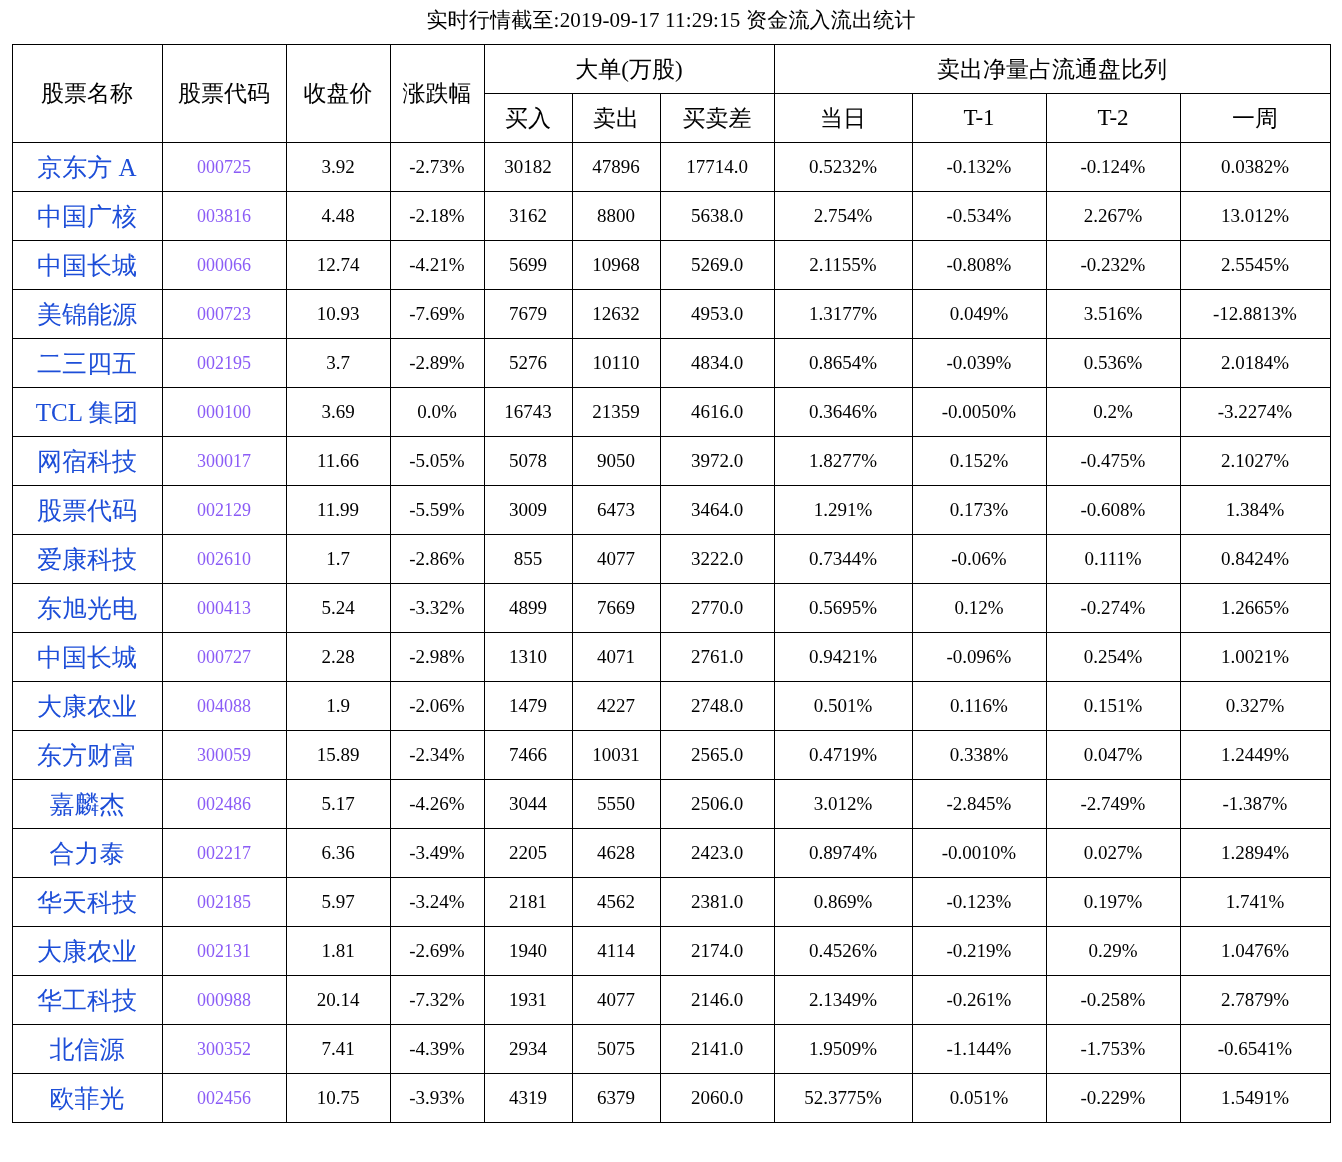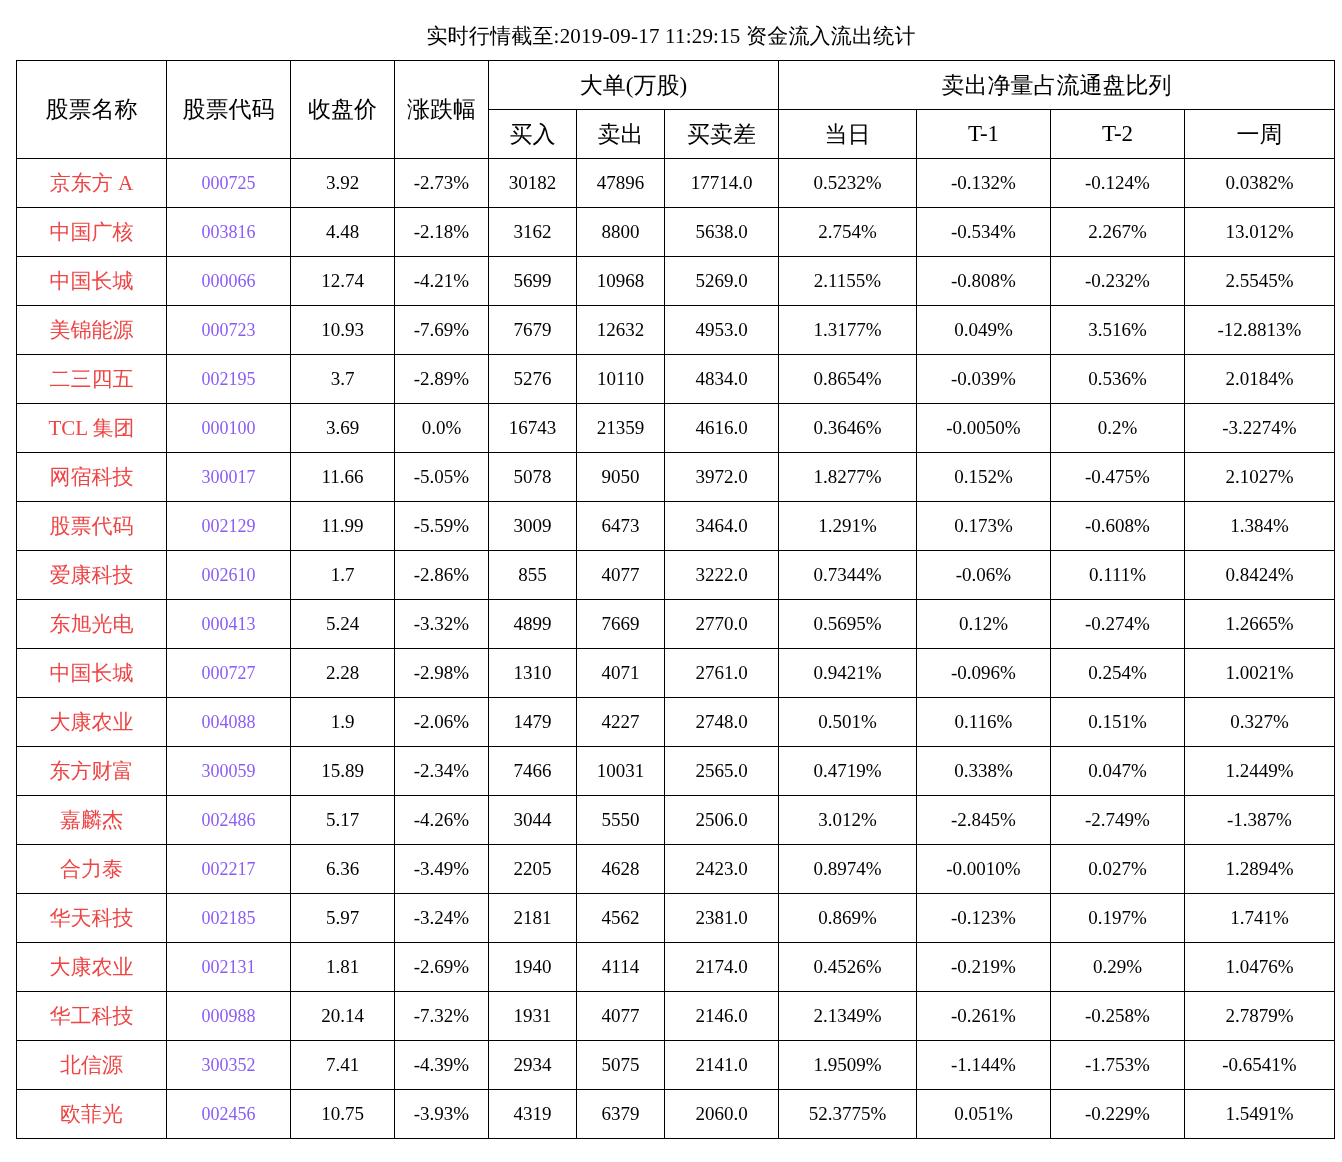--- a/index.html
+++ b/index.html
@@ -10,21 +10,21 @@
   body {
     width: 1342px;
     height: 1162px;
     font-family: "Liberation Serif", "DejaVu Serif", serif;
     color: #000000;
     overflow: hidden;
   }
   .page {
     width: 1342px;
     box-sizing: border-box;
-    padding: 16px;
+    padding: 0;
   }
   .title {
     text-align: center;
     font-size: 21px;
     font-family: "Liberation Serif", "DejaVu Serif", serif;
     padding: 6px 0 10px 0;
     letter-spacing: 0.2px;
   }
   table.stock {
     border-collapse: collapse;
@@ -38,22 +38,22 @@
     text-align: center;
     vertical-align: middle;
     padding: 0;
     height: 48px;
     font-weight: normal;
   }
   table.stock thead th {
     font-size: 23px;
   }
   .c-name {
-    color: #ef4444;
-    font-size: 21px;
+    color: #1d4ed8;
+    font-size: 25px;
   }
   .c-code {
     color: #8b5cf6;
     font-size: 18px;
   }
   .num {
     font-size: 19px;
     color: #000000;
   }
   col.w-name  { width: 150px; }

